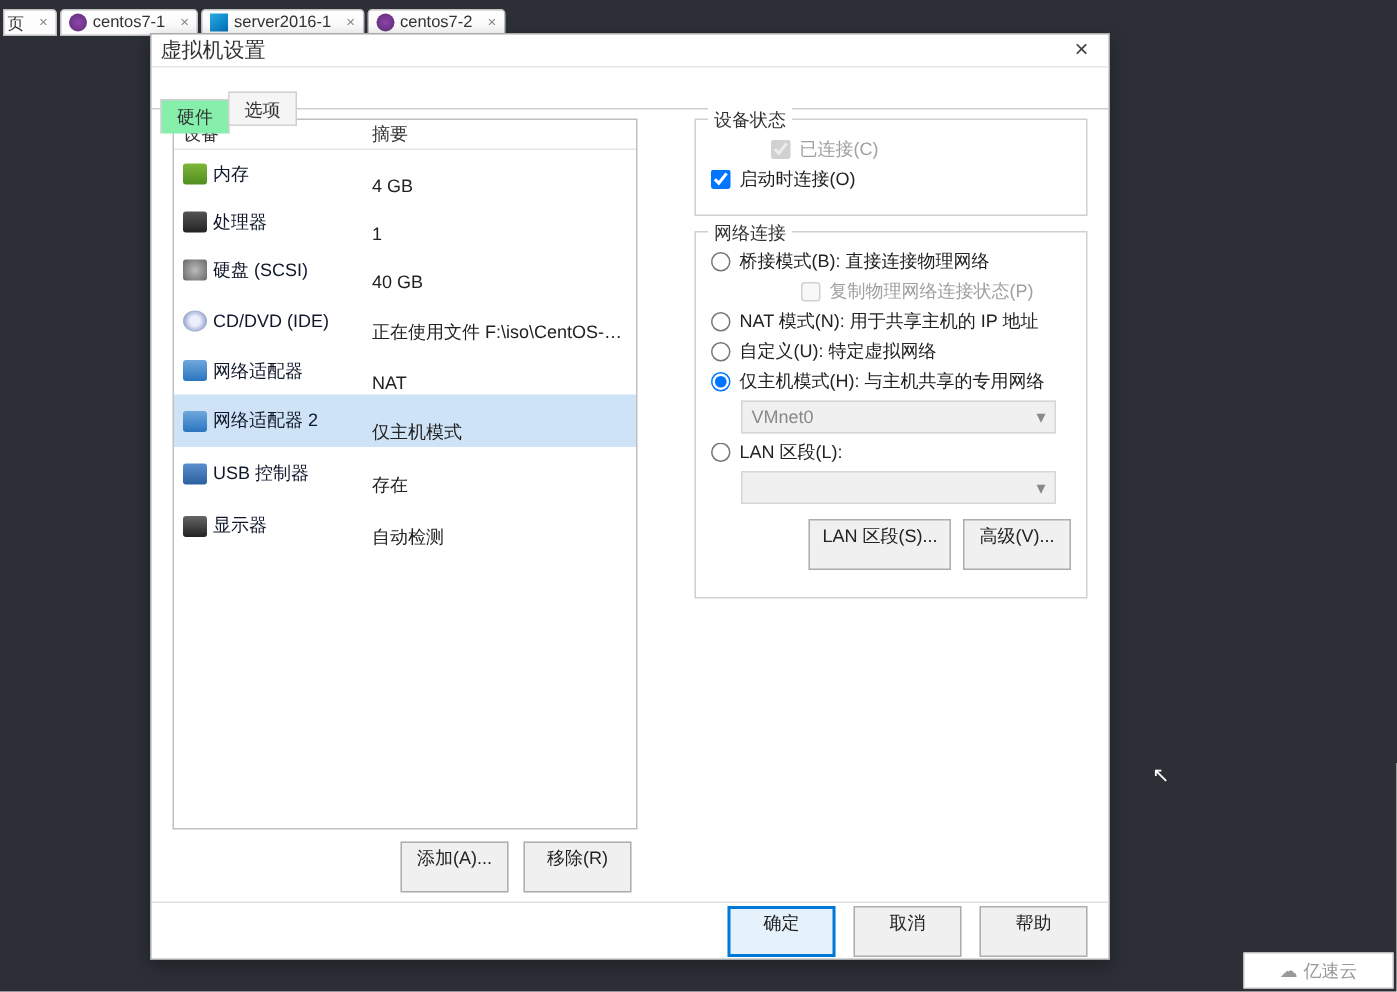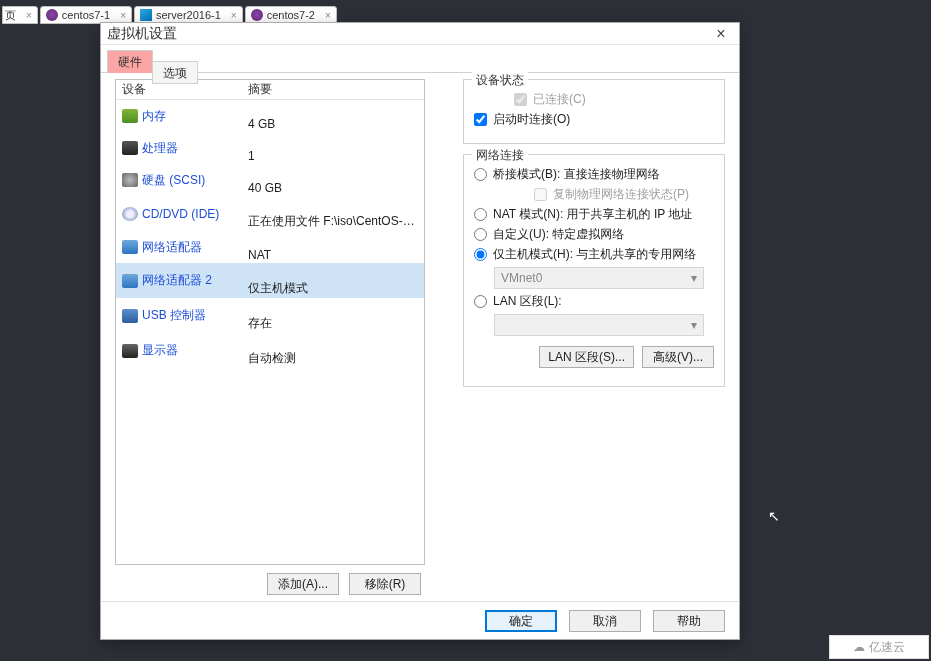--- a/index.html
+++ b/index.html
@@ -8,35 +8,35 @@
 .wtab { display: flex; align-items: center; background: #fdfdfd; border: 1px solid #c0c0c0; padding: 1px 5px 1px 5px; border-radius: 3px 3px 0 0; gap: 4px; height: 18px; }
 .wtab.partial { border-radius: 0 3px 0 0; padding-left: 2px; }
 .wtab .ico { width: 12px; height: 12px; display: inline-block; }
 .wtab .lbl { color: #333; font-size: 11px; }
 .wtab .cls { color: #888; font-size: 10px; margin-left: 6px; }
 .dlg { position: absolute; top: 22px; left: 100px; width: 640px; height: 618px; background: #fff; border: 1px solid #aaa; box-shadow: 0 4px 12px rgba(0,0,0,.3); display: flex; flex-direction: column; }
 .dlg-title { height: 22px; display: flex; align-items: center; padding: 0 6px; border-bottom: 1px solid #e5e5e5; }
 .dlg-title .t { flex: 1; color: #333; font-size: 14px; }
 .dlg-title .x { width: 24px; text-align: center; color: #444; font-size: 16px; line-height: 14px; }
 .settings-tabs { height: 24px; display: flex; border-bottom: 1px solid #d0d0d0; padding-left: 6px; margin-top: 4px; }
-.stab { padding: 3px 10px 3px 10px; border: 1px solid #d0d0d0; border-bottom: none; background: #fca5a5; margin-right: -1px; color: #333; position: relative; top: 1px; }
+.stab { padding: 3px 10px 3px 10px; border: 1px solid #d0d0d0; border-bottom: none; background: #86efac; margin-right: -1px; color: #333; position: relative; top: 17px; }
 .stab.inactive { background: #f5f5f5; top: 12px; border-bottom: 1px solid #d0d0d0; }
 .dlg-body { flex: 1; display: flex; padding: 6px 8px 6px 14px; gap: 24px; }
 .left-col { width: 310px; display: flex; flex-direction: column; }
 .hw-list { flex: 1; border: 1px solid #c0c0c0; background: #fff; display: flex; flex-direction: column; }
 .hw-head, .hw-row { display: flex; padding: 1px 6px; align-items: center; }
 .hw-head { border-bottom: 1px solid #e4e4e4; color: #333; }
 .hw-head .c1 { width: 126px; }
 .hw-head .c2 { flex: 1; }
 .hw-row .ic { width: 16px; height: 14px; margin-right: 4px; display: inline-block; }
-.hw-row .n { width: 106px; color: #1d4ed8; }
+.hw-row .n { width: 106px; color: #0f172a; }
 .hw-row .v { flex: 1; color: #222; white-space: nowrap; overflow: hidden; text-overflow: ellipsis; margin-top: 16px; }
 .hw-row.sel { background: #cfe3f7; }
 .left-btns { display: flex; justify-content: flex-end; gap: 10px; padding: 8px 4px 0 0; }
-.btn { min-width: 72px; height: 22px; border: 1px solid #adadad; background: #f0f0f0; color: #222; text-align: center; line-height: 20px; padding: 0 8px; }
+.btn { min-width: 72px; height: 34px; border: 1px solid #adadad; background: #f0f0f0; color: #222; text-align: center; line-height: 20px; padding: 0 8px; }
 .btn.primary { border: 2px solid #0078d7; background: #e5f1fb; line-height: 18px; }
 .right-col { flex: 1; padding: 0 6px 0 14px; }
 .grp { border: 1px solid #d0d0d0; padding: 8px 10px 12px 10px; margin-bottom: 10px; position: relative; }
 .grp .legend { position: absolute; top: -8px; left: 8px; background: #fff; padding: 0 4px; color: #333; }
 .chk, .rad { display: flex; align-items: center; margin: 3px 0; color: #222; }
 .chk input, .rad input { margin-right: 6px; }
 .chk.disabled, .rad .disabled-label { color: #a0a0a0; padding-left: 40px; }
 .chk.disabled input { accent-color: #a0a0a0; }
 .indent { margin-left: 20px; }
 .combo { width: 210px; height: 22px; background: #f0f0f0; border: 1px solid #d6d6d6; color: #888; padding: 2px 6px; margin: 4px 0 4px 20px; display: flex; align-items: center; justify-content: space-between; }

